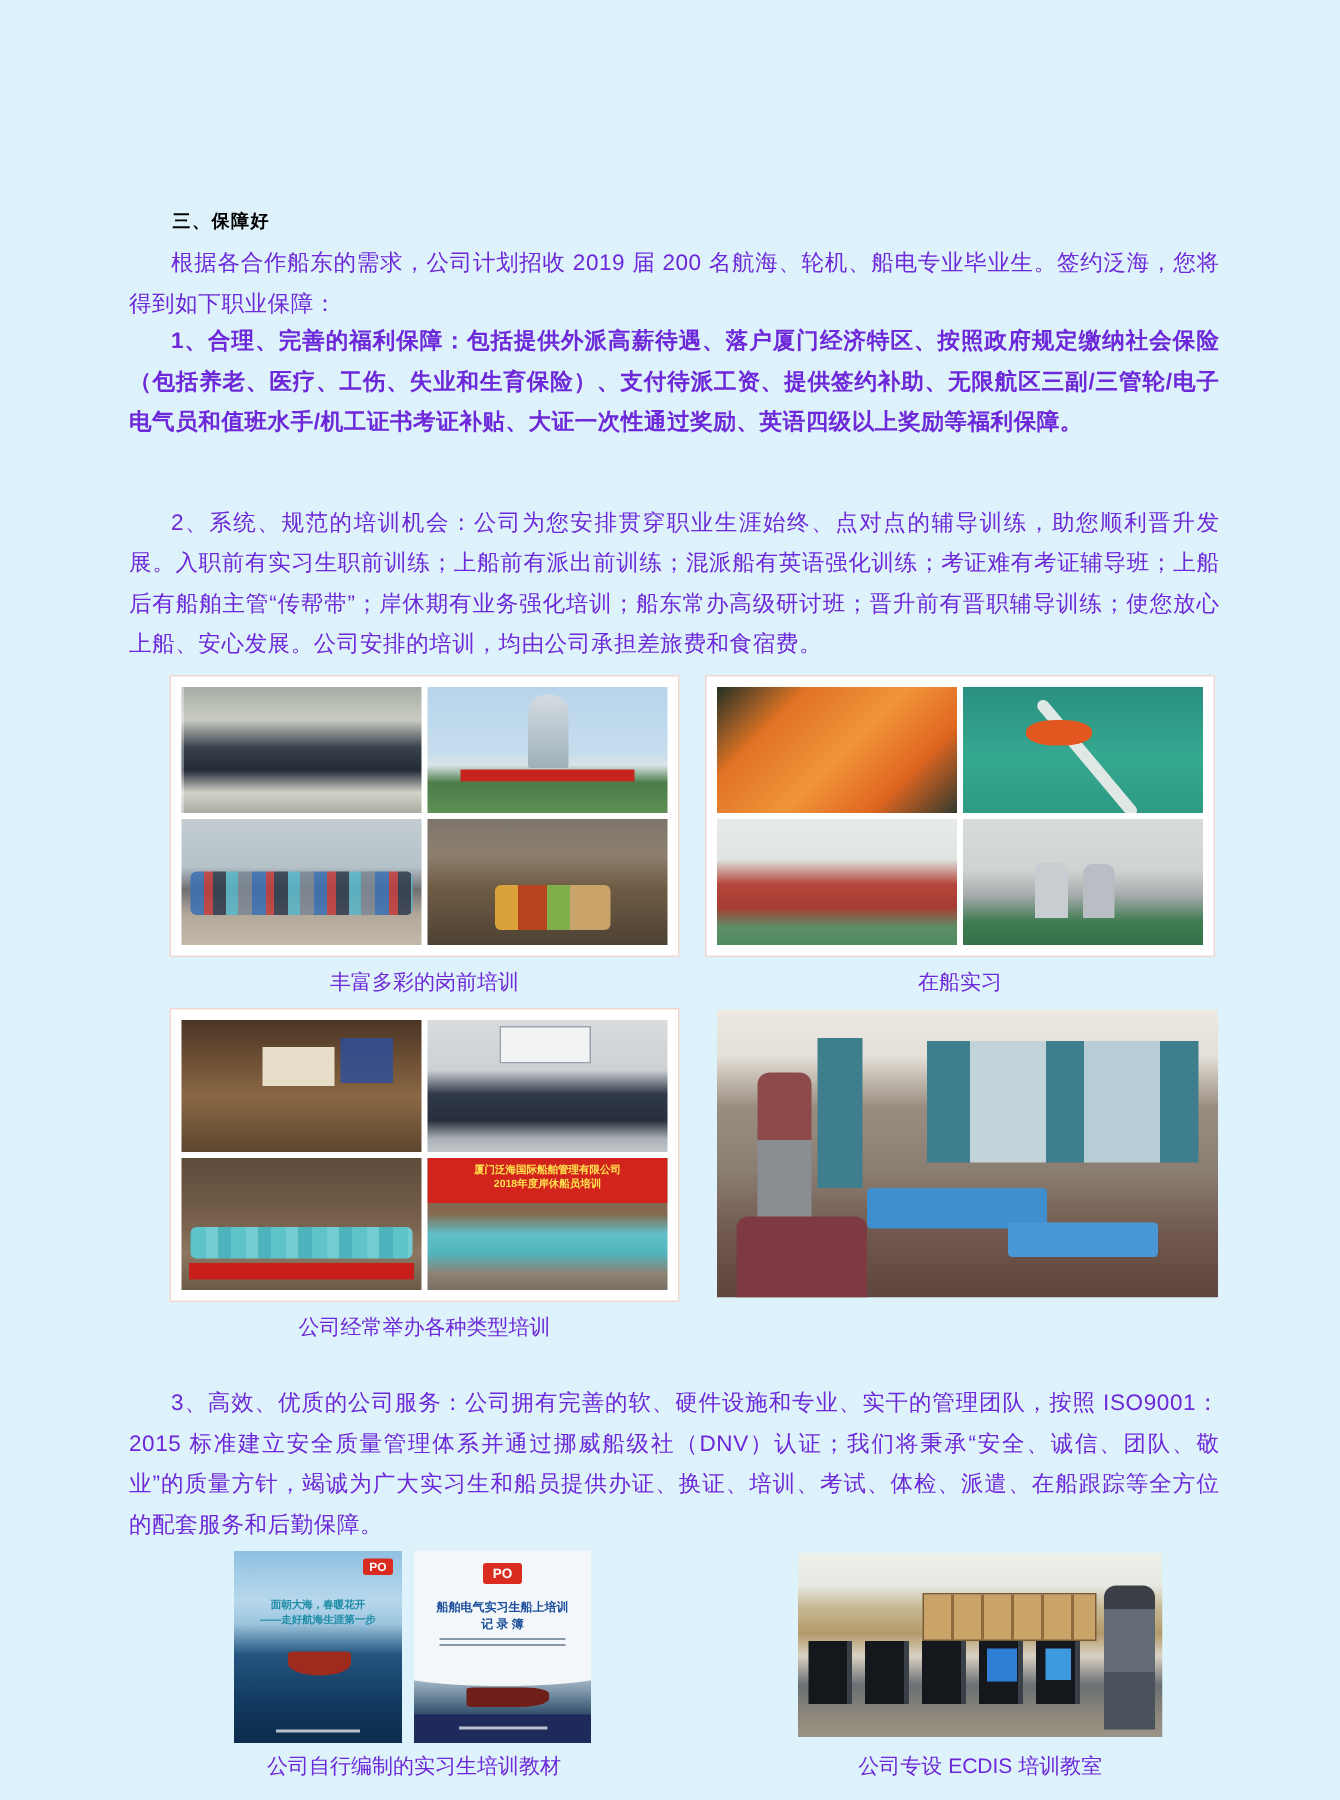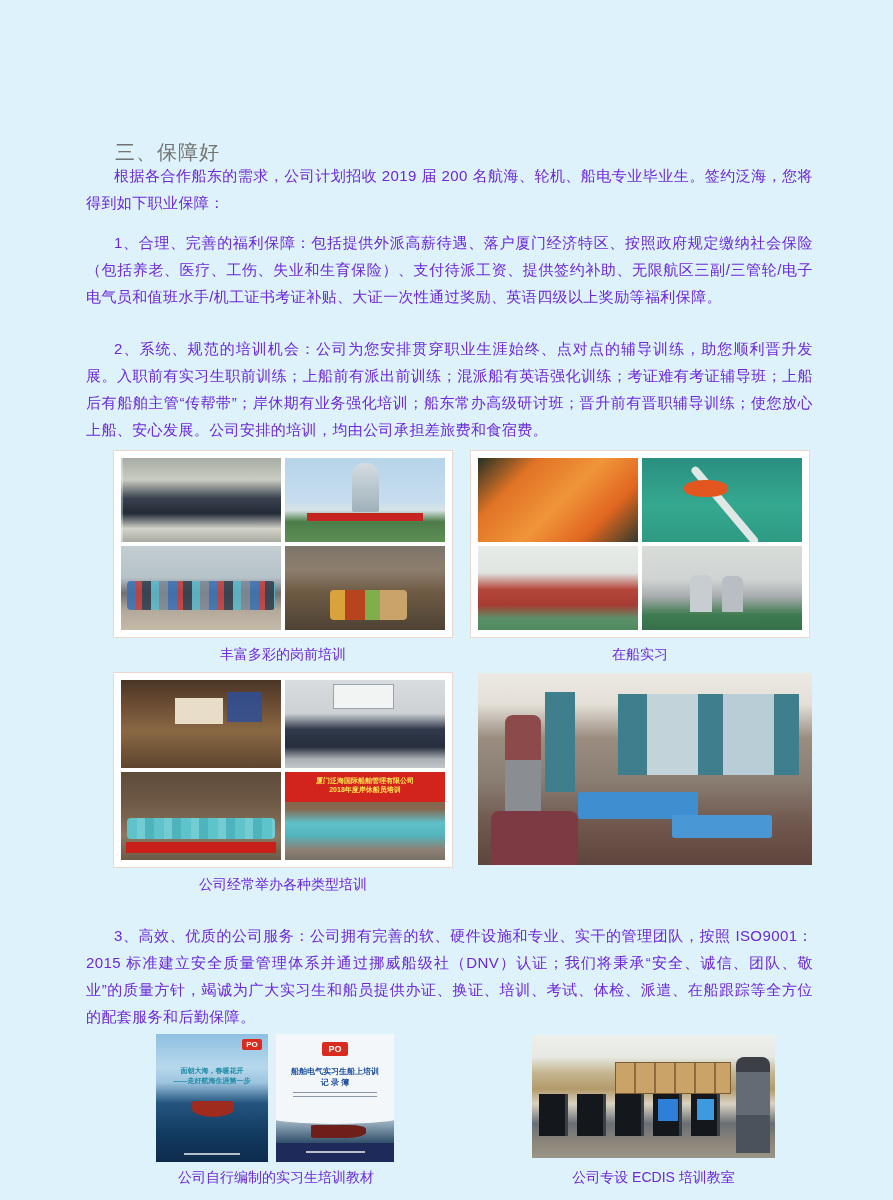--- a/index.html
+++ b/index.html
@@ -5,29 +5,29 @@
   * { margin:0; padding:0; box-sizing:border-box; }
   html,body { background:#cfe9f5; }
   body { font-family:"Liberation Sans", sans-serif; }
   #page {
     position:relative; width:893px; height:1200px; margin:0 auto;
     background:#ddf2fa; overflow:hidden;
   }
   
   .heading {
     position:absolute; left:115px; top:139px;
-    font-size:20px; font-weight:normal; color:#737373; letter-spacing:1px;
+    font-size:12px; font-weight:bold; color:#000000; letter-spacing:1px;
   }
   .para {
     position:absolute; left:86px; width:727px;
     font-size:15px; line-height:27px; color:#6d28d9;
     text-align:justify; text-indent:28px; letter-spacing:0.4px;
   }
   #p-intro { top:162px; }
-  #p-item1 { top:229px; }
+  #p-item1 { top:214px;font-weight:bold; }
   #p-item2 { top:335px; }
   #p-item3 { top:922px; }
   
   .caption {
     position:absolute; font-size:14px; color:#6d28d9; text-align:center;
   }
   #cap1 { left:113px; top:646px; width:340px; }
   #cap2 { left:470px; top:646px; width:340px; }
   #cap3 { left:113px; top:876px; width:340px; }
   #cap4 { left:470px; top:876px; width:344px; }

